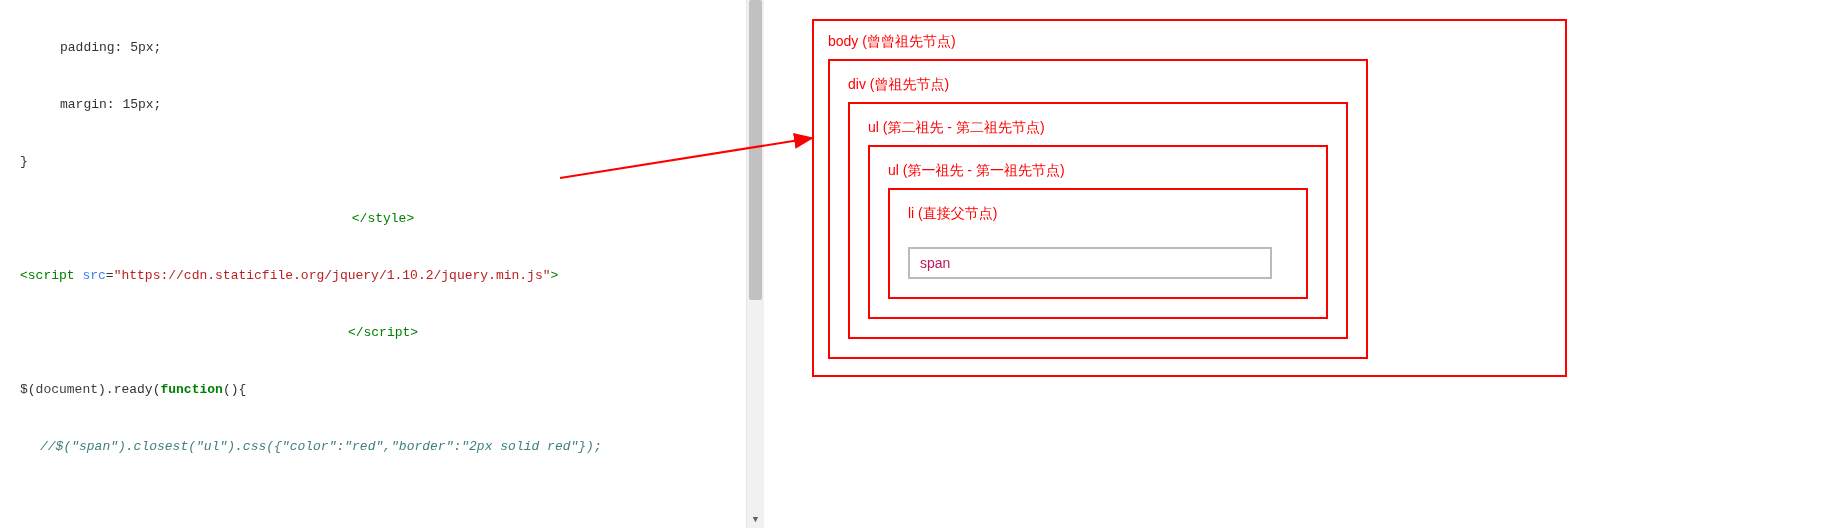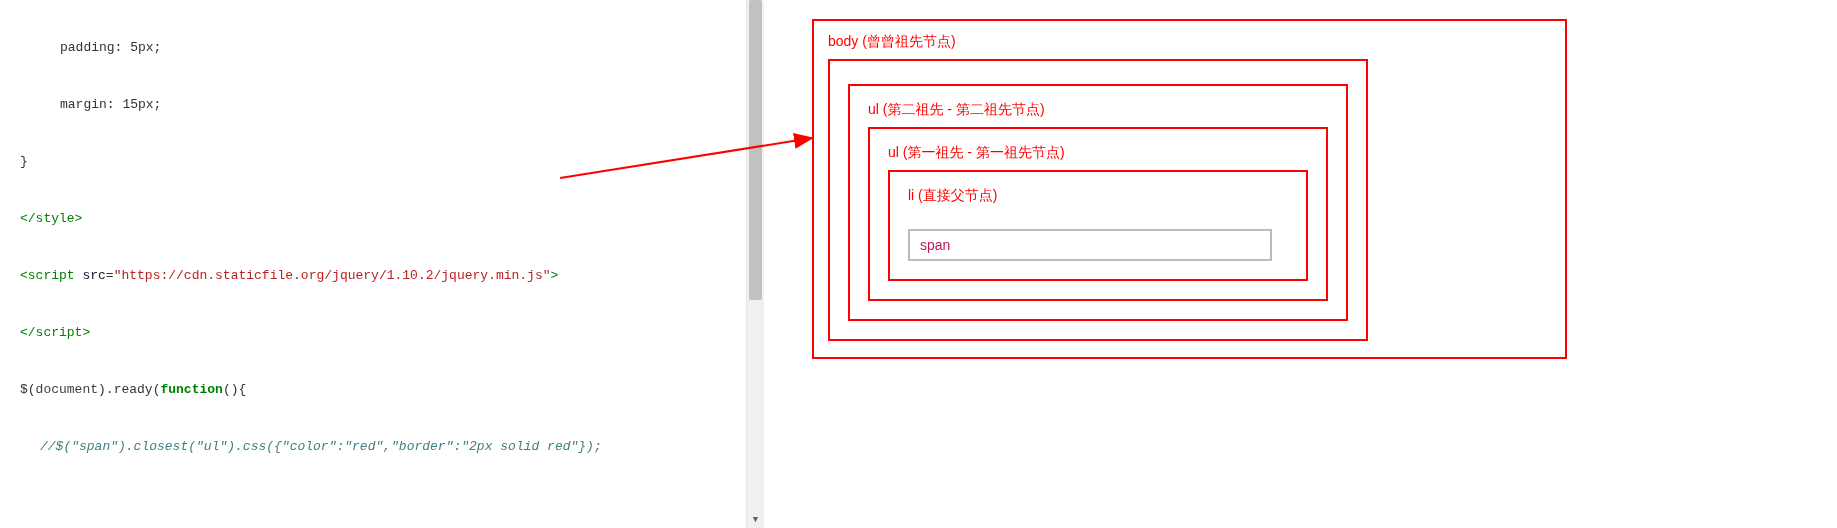--- a/index.html
+++ b/index.html
@@ -25,22 +25,22 @@
     width: 746px;
     height: 402px;
     box-sizing: border-box;
     padding-left: 20px;
     line-height: 19px;
     white-space: pre;
   }
   .c-indent-1 { padding-left: 20px; }
   .c-indent-2 { padding-left: 40px; }
 
-  .tag   { color: #008000; }
-  .attr  { color: #0f172a; }
+  .tag   { color: #008000; text-align: center; }
+  .attr  { color: #3b82f6; }
   .str   { color: #BA2121; }
   .kw    { color: #008000; font-weight: bold; }
   .fn    { color: #404040; }
   .plain { color: #333; }
   .comment { color: #408080; font-style: italic; }
 
   .line { display:block; }
 
   
   #scrollbar {
@@ -161,20 +161,21 @@
         <path d="M0,0 L10,4 L0,8 Z" fill="#ff0000"></path>
       </marker>
     </defs>
     <line x1="0" y1="48" x2="252" y2="8" stroke="#ff0000" stroke-width="2" marker-end="url(#ah)"></line>
   </svg>
 
   <div id="right">
     <div id="box-body" class="nest">
       <span class="label">body (曾曾祖先节点)</span>
       <div id="box-div" class="nest">
+        <span class="label">div (曾祖先节点)</span>
         <div id="box-ul2" class="nest">
           <span class="label">ul (第二祖先 - 第二祖先节点)</span>
           <div id="box-ul1" class="nest">
             <span class="label">ul (第一祖先 - 第一祖先节点)</span>
             <div id="box-li" class="nest">
               <span class="label">li (直接父节点)</span>
               <div id="box-span">
                 <span>span</span>
               </div>
             </div>

